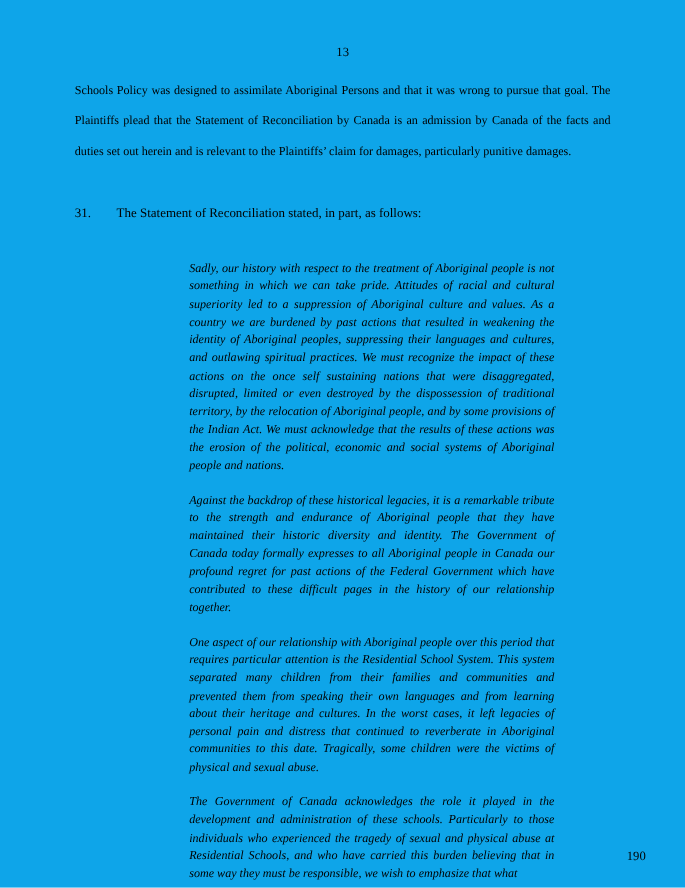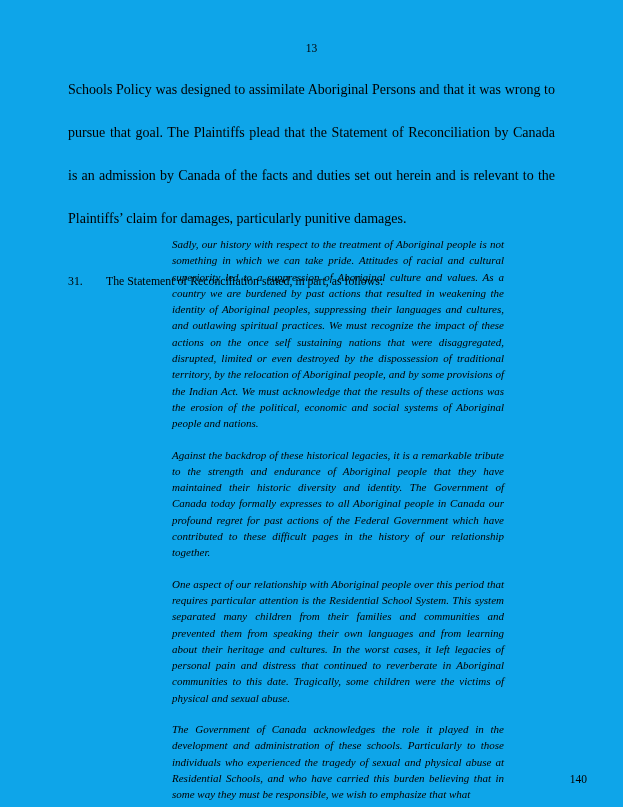--- a/index.html
+++ b/index.html
@@ -25,22 +25,22 @@
     font-size: 11.5px;
     font-family: "Liberation Serif", serif;
   }
   .body-block {
     position: absolute;
     top: 68px;
     left: 68px;
     width: 487px;
   }
   .para {
-    font-size: 14px;
-    line-height: 43px;
+    font-size: 11px;
+    line-height: 28px;
     text-align: justify;
     margin: 0 0 0 0;
   }
   .para.intro {
     text-indent: 0;
   }
   .numbered {
     position: relative;
     margin-top: 26px;
     font-size: 11.8px;
@@ -96,15 +96,15 @@
     </div>
   </div>
 
   <div class="quote-block">
     <p class="quote-para">Sadly, our history with respect to the treatment of Aboriginal people is not something in which we can take pride.  Attitudes of racial and cultural superiority led to a suppression of Aboriginal culture and values.  As a country we are burdened by past actions that resulted in weakening the identity of Aboriginal peoples, suppressing their languages and cultures, and outlawing spiritual practices.  We must recognize the impact of these actions on the once self sustaining nations that were disaggregated, disrupted, limited or even destroyed by the dispossession of traditional territory, by the relocation of Aboriginal people, and by some provisions of the Indian Act.   We must acknowledge that the results of these actions was the erosion of the political, economic and social systems of Aboriginal people and nations.</p>
     <p class="quote-para">Against the backdrop of these historical legacies, it is a remarkable tribute to the strength and endurance of Aboriginal people that they have maintained their historic diversity and identity.  The Government of Canada today formally expresses to all Aboriginal people in Canada our profound regret for past actions of the Federal Government which have contributed to these difficult pages in the history of our relationship together.</p>
     <p class="quote-para">One aspect of our relationship with Aboriginal people over this period that requires particular attention is the Residential School System.  This system separated many children from their families and communities and prevented them from speaking their own languages and from learning about their heritage and cultures.  In the worst cases, it left legacies of personal pain and distress that continued to reverberate in Aboriginal communities to this date.  Tragically, some children were the victims of physical and sexual abuse.</p>
     <p class="quote-para">The Government of Canada acknowledges the role it played in the development and administration of these schools.  Particularly to those individuals who experienced the tragedy of sexual and physical abuse at Residential Schools, and who have carried this burden believing that in some way they must be responsible, we wish to emphasize that what</p>
   </div>
 
-  <div class="footer-number">140</div>
+  <div class="footer-number">190</div>
 
 </div>
 
 </body></html>

